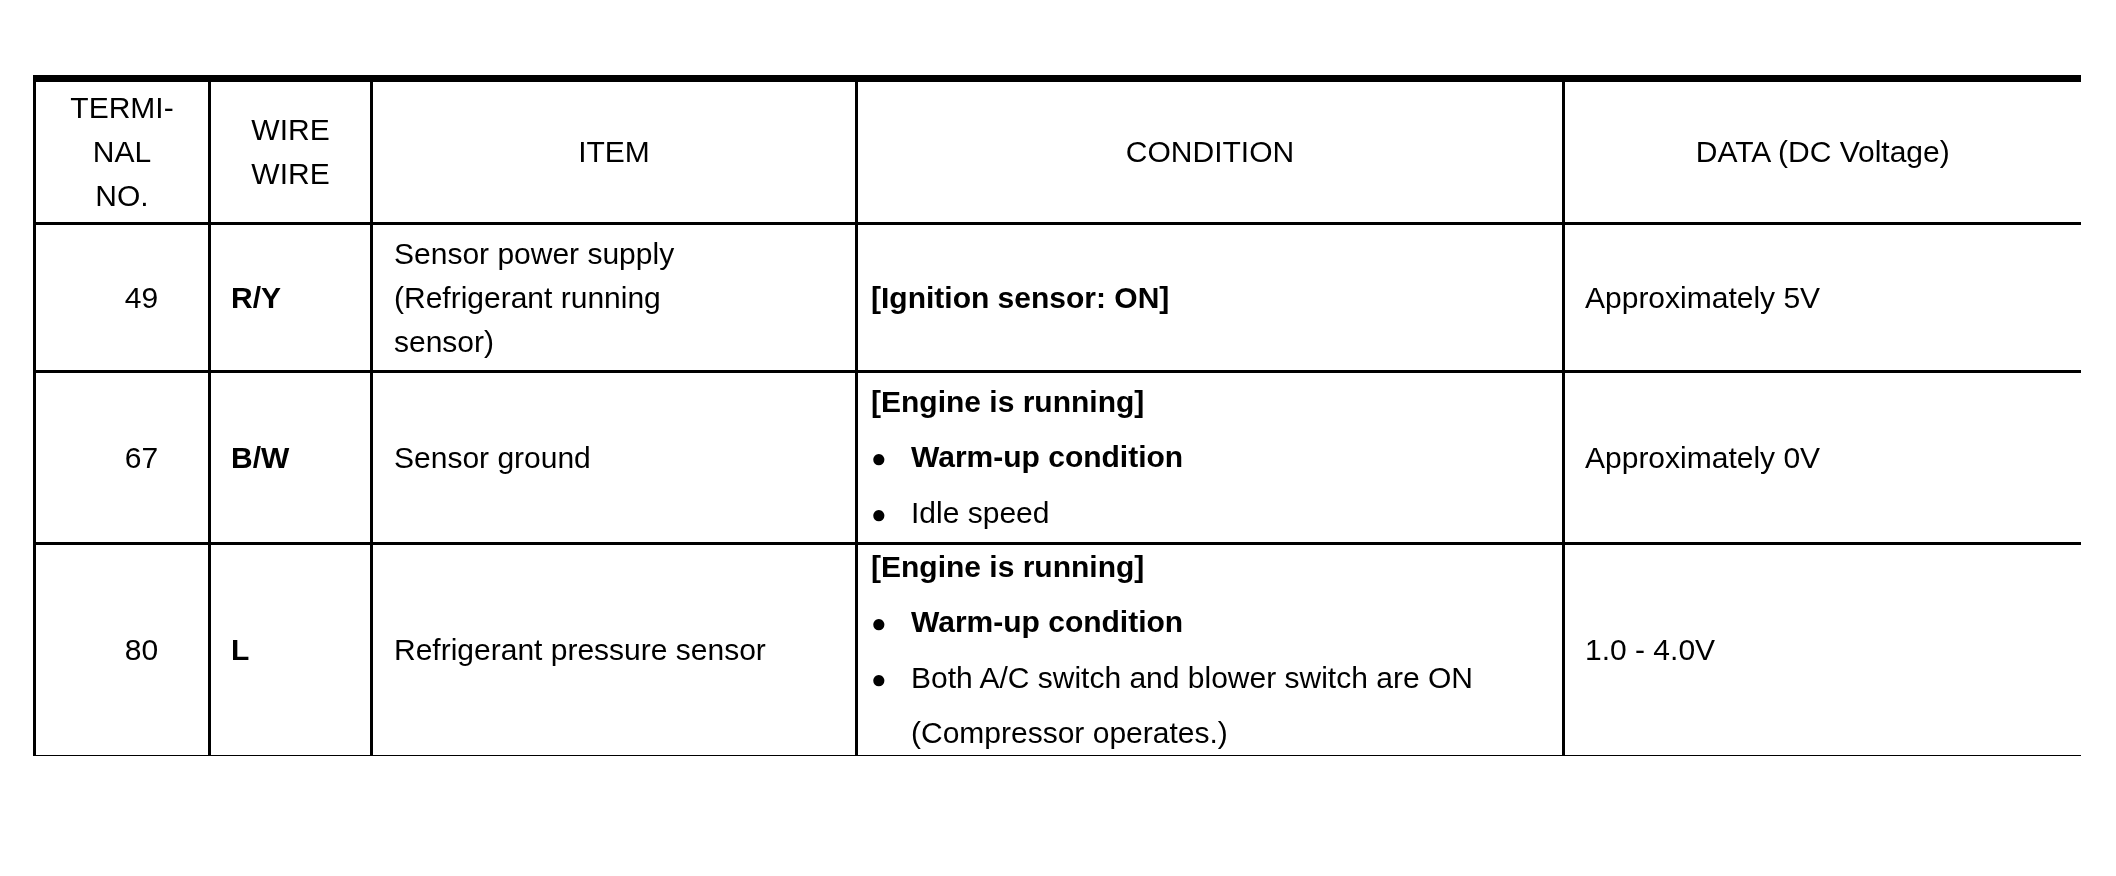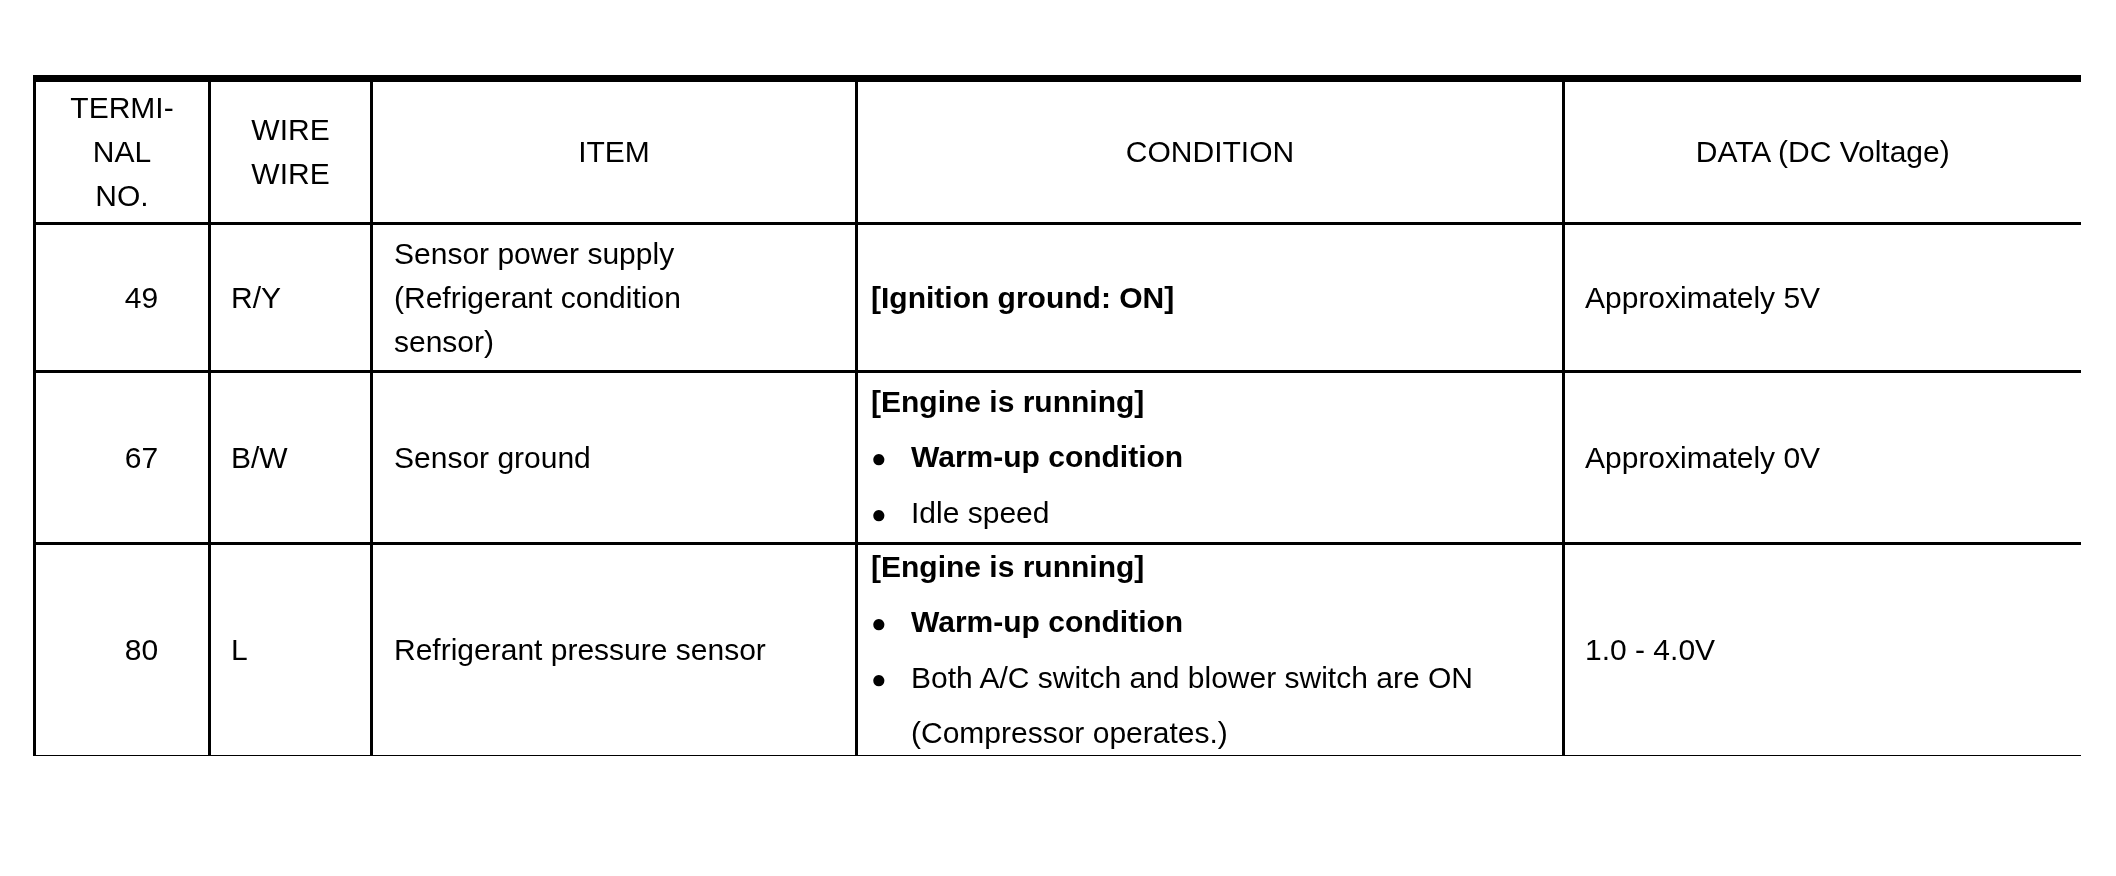--- a/index.html
+++ b/index.html
@@ -30,21 +30,21 @@
     font-weight: normal;
     padding: 0;
     overflow: hidden;
   }
   th:last-child, td:last-child { border-right: none; }
   thead th { height: 140px; text-align: center; line-height: 44px; }
   tbody tr:nth-child(1) { height: 148px; }
   tbody tr:nth-child(2) { height: 172px; }
   tbody tr:nth-child(3) { height: 206px; }
   td.terminal { text-align: center; padding-left: 39px; }
-  td.wire { padding-left: 20px; }
+  td.wire { padding-left: 20px; font-weight: bold; }
   td.item { padding-left: 21px; line-height: 44px; }
   td.condition { padding-left: 13px; }
   td.data { padding-left: 20px; }
   .cond-line { line-height: 44px; white-space: nowrap; }
   .cond-line + .cond-line { margin-top: 11px; }
   .cond-line.indent { margin-top: 10px; padding-left: 40px; }
   .bullet {
     display: inline-block;
     width: 40px;
     font-size: 26px;
@@ -92,25 +92,25 @@
             <div class="hline">DATA (DC Voltage)</div>
           </th>
         </tr>
       </thead>
     <tbody>
         <tr>
           <td class="terminal">49</td>
           <td class="wire">R/Y</td>
           <td class="item">
             <div class="item-line">Sensor power supply</div>
-            <div class="item-line">(Refrigerant condition</div>
+            <div class="item-line">(Refrigerant running</div>
             <div class="item-line">sensor)</div>
           </td>
           <td class="condition">
-            <div class="cond-line"><span class="txt bold">[Ignition ground: ON]</span></div>
+            <div class="cond-line"><span class="txt bold">[Ignition sensor: ON]</span></div>
           </td>
           <td class="data">Approximately 5V</td>
         </tr>
         <tr>
           <td class="terminal">67</td>
           <td class="wire">B/W</td>
           <td class="item">
             <div class="item-line">Sensor ground</div>
           </td>
           <td class="condition">

